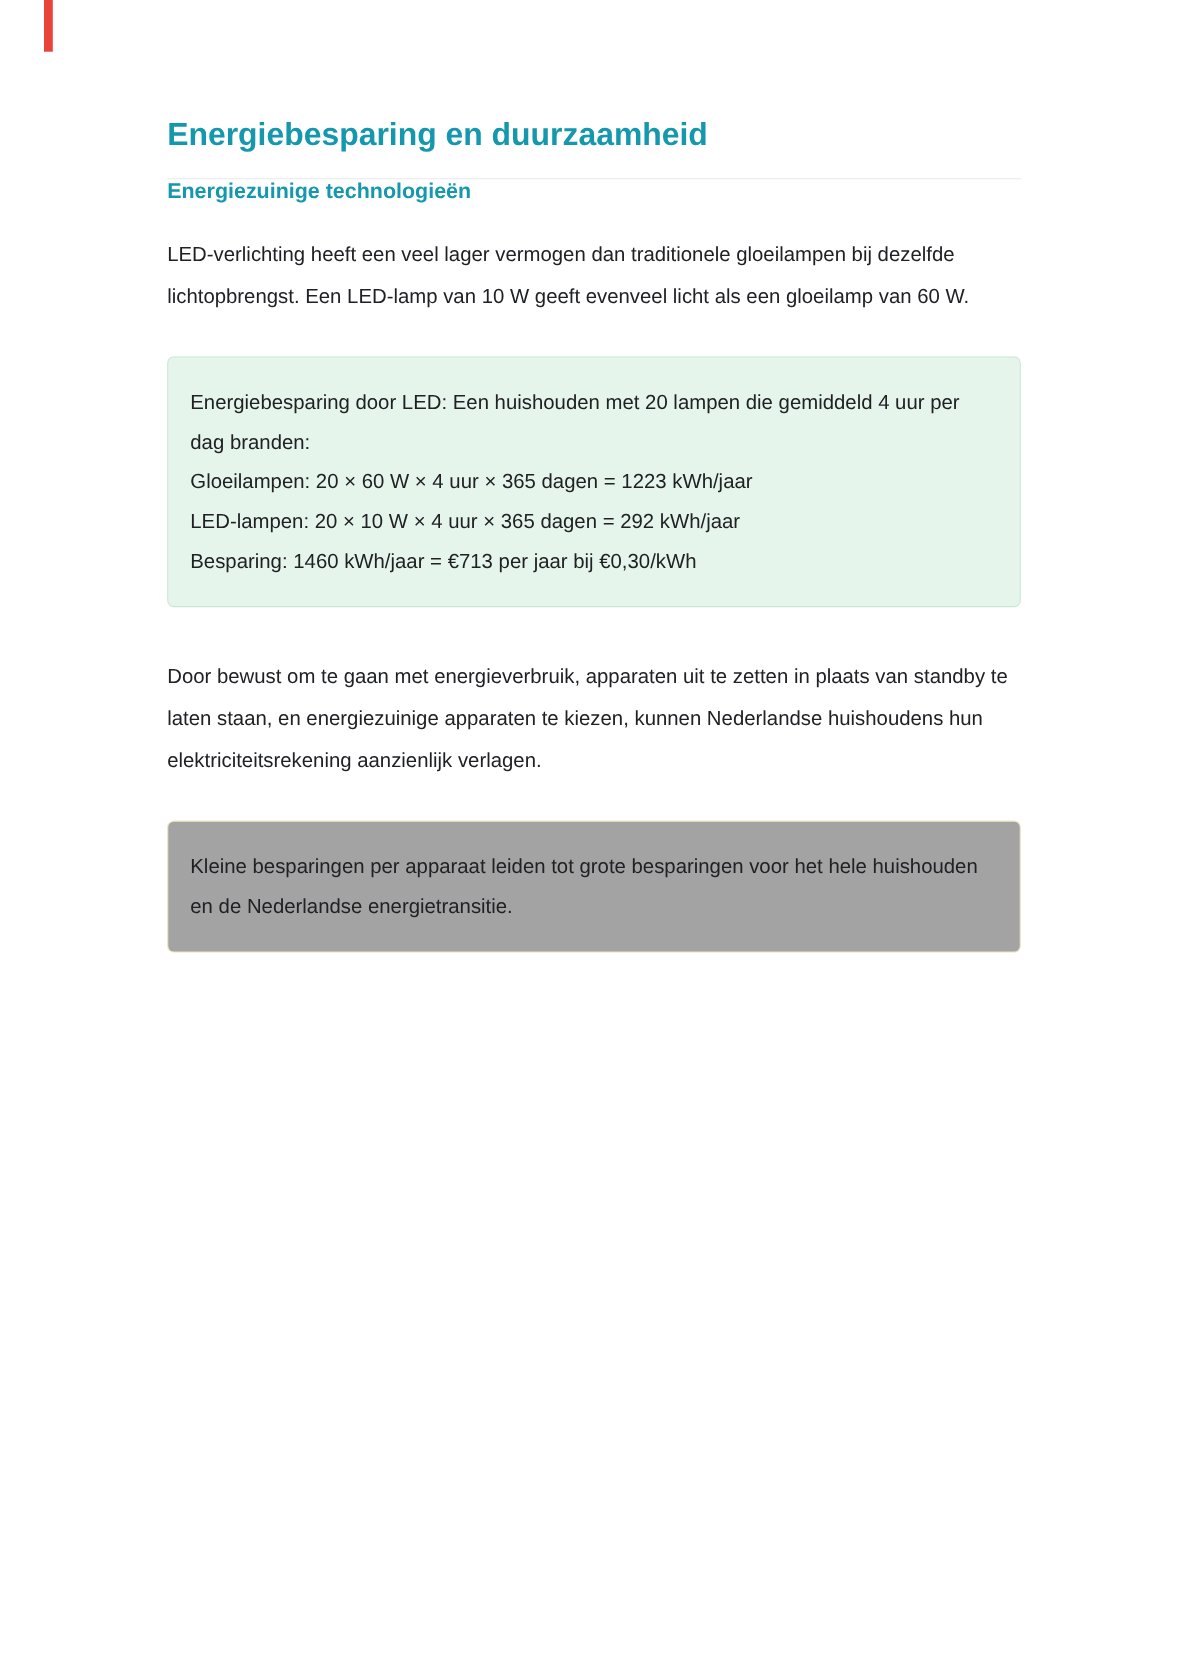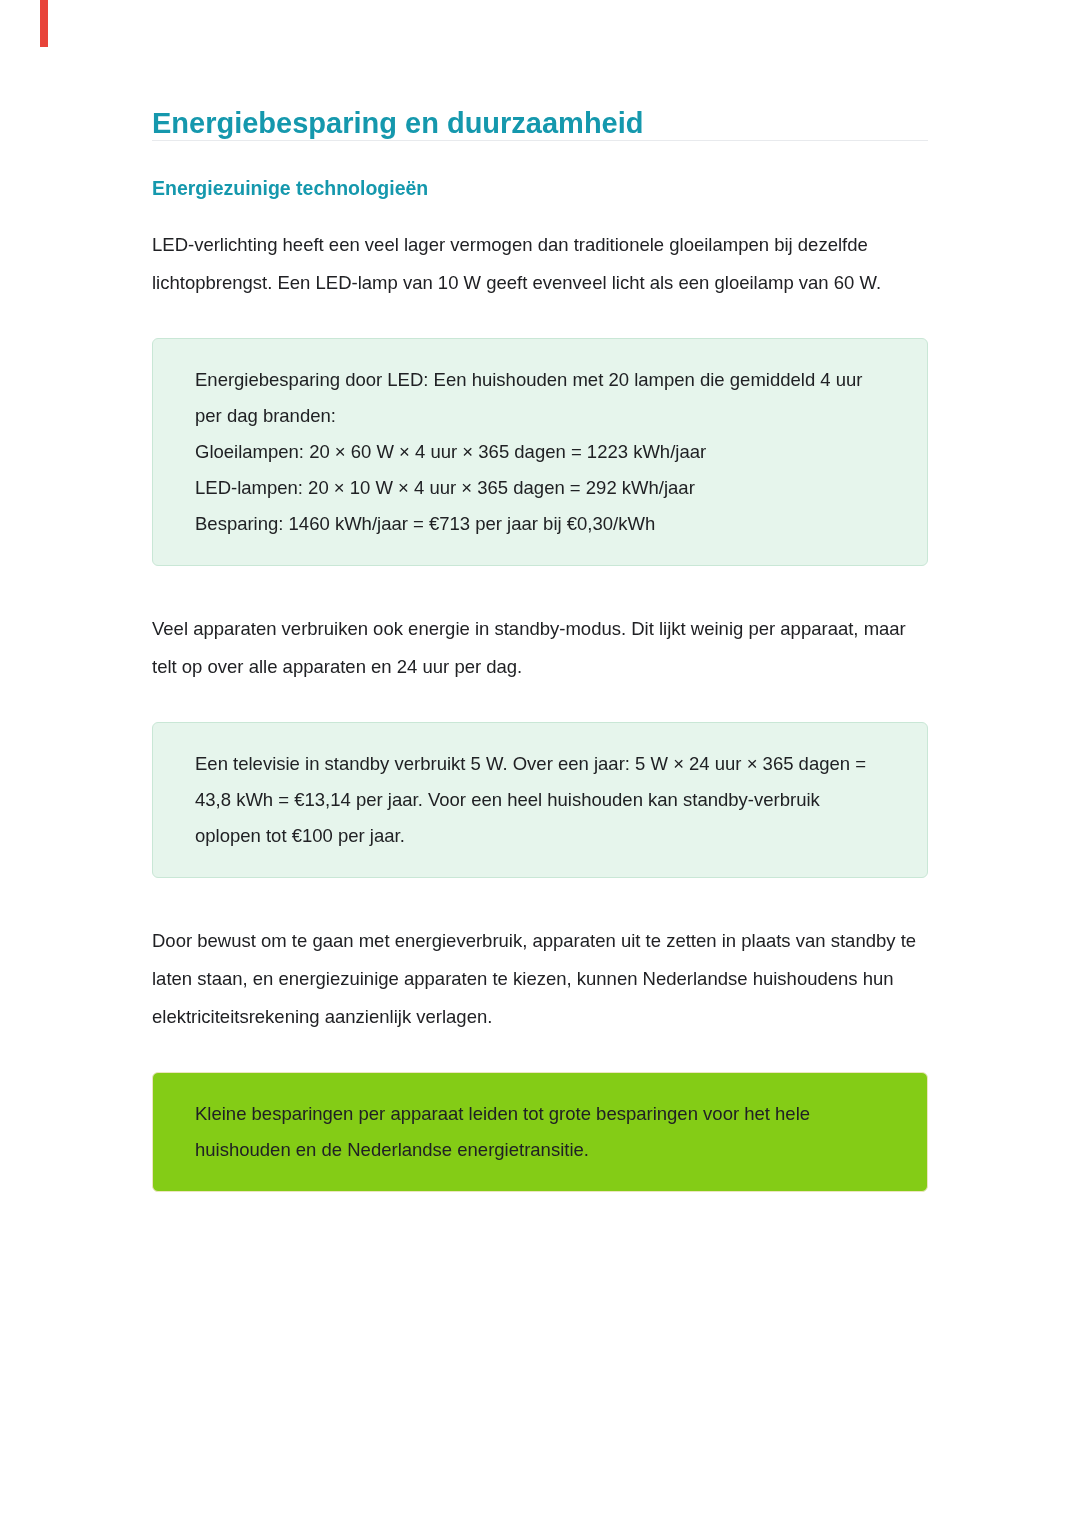--- a/index.html
+++ b/index.html
@@ -31,54 +31,54 @@
     left: 152px;
     top: 106px;
     width: 776px;
   }
 
   h1.page-title {
     color: #1598ad;
     font-size: 29px;
     font-weight: bold;
     line-height: 34px;
+    padding-bottom: 22px;
     border-bottom: 1px solid #e8eaed;
-    margin-bottom: 36px;
   }
 
   p.body-text {
     font-size: 18.5px;
     line-height: 38px;
     margin-bottom: 28px;
     color: #202124;
   }
 
   h2.section-heading {
     color: #1598ad;
     font-size: 19.5px;
     font-weight: bold;
     margin-bottom: 26px;
   }
 
   .callout {
     border-radius: 6px;
-    padding: 23px 42px;
+    padding: 23px 20px;
     margin: 36px 0 44px 0;
     font-size: 18.5px;
     line-height: 36px;
     color: #202124;
   }
 
   .callout.green {
     background: #e6f5ec;
     border: 1px solid #c9e7d6;
   }
 
   .callout.yellow {
-    background: #84cc16;
+    background: #a3a3a3;
     border: 1px solid #ece5c0;
   }
 
   .callout-line { display: block; }
 </style>
 </head>
 <body>
 
 <div class="red-bar"></div>
 
@@ -92,25 +92,21 @@
   <p class="body-text">LED-verlichting heeft een veel lager vermogen dan traditionele gloeilampen bij dezelfde lichtopbrengst. Een LED-lamp van 10 W geeft evenveel licht als een gloeilamp van 60 W.</p>
 
   <aside class="callout green">
     <span class="callout-line">Energiebesparing door LED: Een huishouden met 20 lampen die gemiddeld 4 uur per dag branden:</span>
     <span class="callout-line">Gloeilampen: 20 × 60 W × 4 uur × 365 dagen = 1223 kWh/jaar</span>
     <span class="callout-line">LED-lampen: 20 × 10 W × 4 uur × 365 dagen = 292 kWh/jaar</span>
     <span class="callout-line">Besparing: 1460 kWh/jaar = €713 per jaar bij €0,30/kWh</span>
   </aside>
 
 
-  <p class="body-text">Veel apparaten verbruiken ook energie in standby-modus. Dit lijkt weinig per apparaat, maar telt op over alle apparaten en 24 uur per dag.</p>
 
-  <aside class="callout green">
-    <span class="callout-line">Een televisie in standby verbruikt 5 W. Over een jaar: 5 W × 24 uur × 365 dagen = 43,8 kWh = €13,14 per jaar. Voor een heel huishouden kan standby-verbruik oplopen tot €100 per jaar.</span>
-  </aside>
 
   <p class="body-text">Door bewust om te gaan met energieverbruik, apparaten uit te zetten in plaats van standby te laten staan, en energiezuinige apparaten te kiezen, kunnen Nederlandse huishoudens hun elektriciteitsrekening aanzienlijk verlagen.</p>
 
   <aside class="callout yellow">
     <span class="callout-line">Kleine besparingen per apparaat leiden tot grote besparingen voor het hele huishouden en de Nederlandse energietransitie.</span>
   </aside>
 
 </main>
 
 </body></html>

